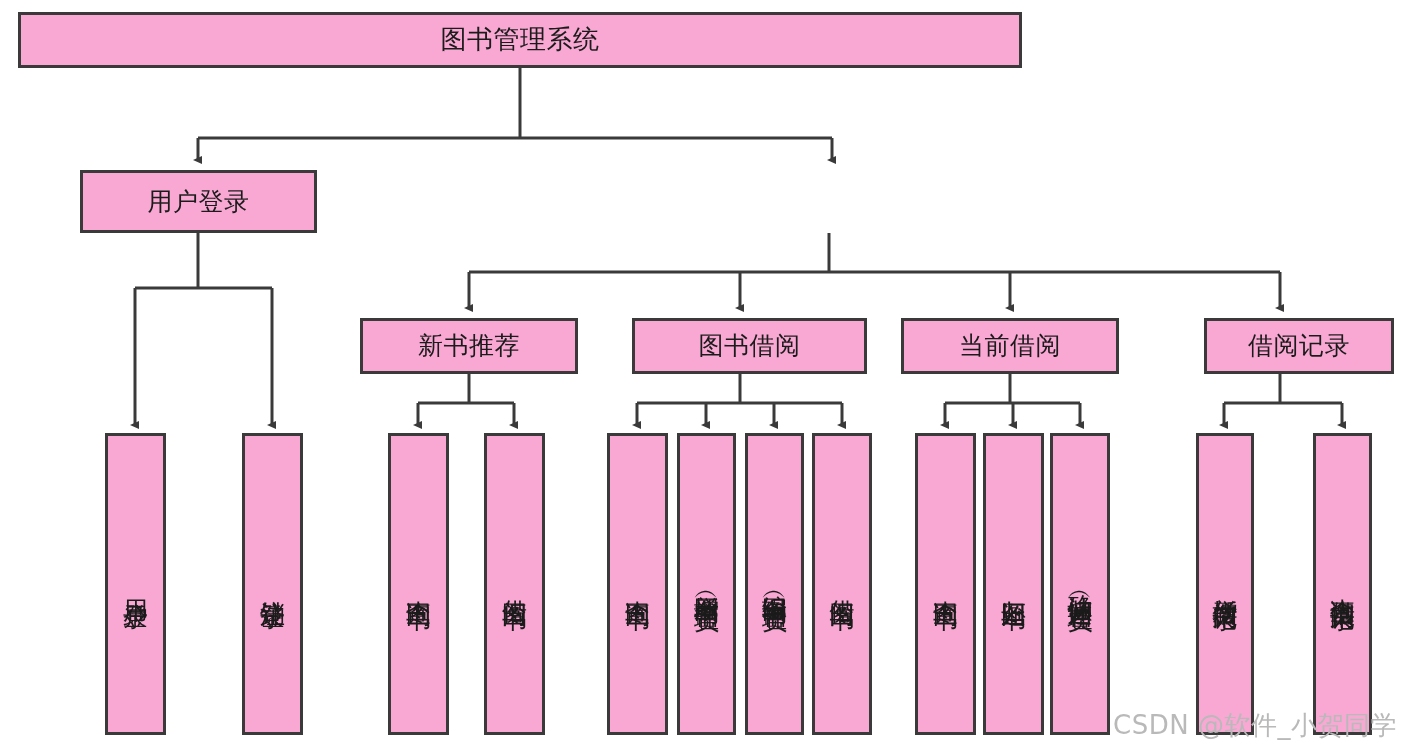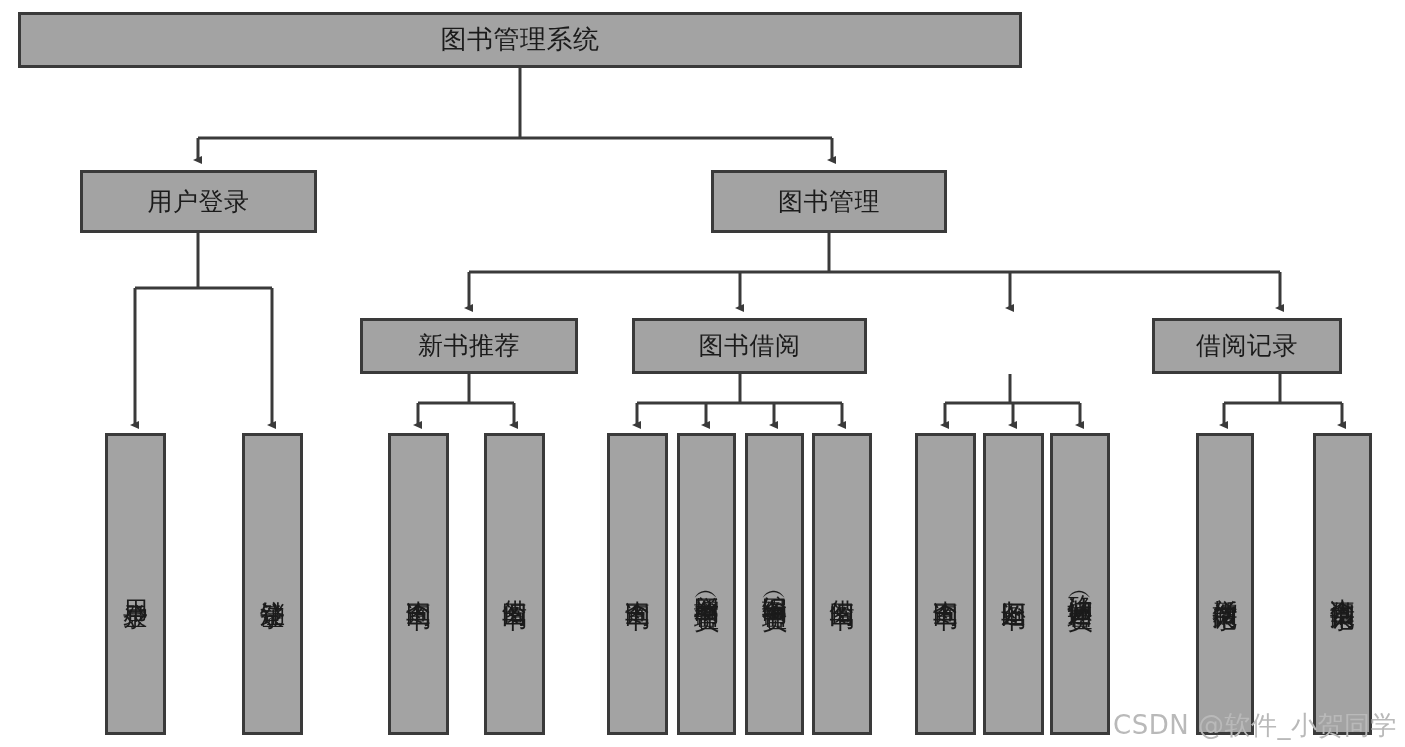--- a/index.html
+++ b/index.html
@@ -25,21 +25,21 @@
     left: 0;
     top: 0;
     width: 1405px;
     height: 747px;
     pointer-events: none;
   }
   .node {
     position: absolute;
     box-sizing: border-box;
     border: 3px solid #3a3a3a;
-    background: #a3a3a3;
+    background: #f9a8d4;
     display: flex;
     align-items: center;
     justify-content: center;
     color: #1b1b1b;
   }
   .node-label {
     display: block;
     text-align: center;
     line-height: 1.12;
     letter-spacing: 0.5px;
@@ -133,34 +133,34 @@
   </svg>
 
   <div class="node h-node root" style="left:18px; top:12px; width:1004px; height:56px;">
     <span class="node-label">图书管理系统</span>
   </div>
 
   <div class="node h-node" style="left:80px; top:170px; width:237px; height:63px;">
     <span class="node-label">用户登录</span>
   </div>
 
-  <div class="node h-node" style="left:711px; top:170px; width:236px; height:63px;">
-    <span class="node-label">图书管理</span>
-  </div>
 
   <div class="node h-node" style="left:360px; top:318px; width:218px; height:56px;">
     <span class="node-label">新书推荐</span>
   </div>
 
   <div class="node h-node" style="left:632px; top:318px; width:235px; height:56px;">
     <span class="node-label">图书借阅</span>
   </div>
 
-
-  <div class="node h-node" style="left:1152px; top:318px; width:190px; height:56px;">
+  <div class="node h-node" style="left:901px; top:318px; width:218px; height:56px;">
+    <span class="node-label">当前借阅</span>
+  </div>
+
+  <div class="node h-node" style="left:1204px; top:318px; width:190px; height:56px;">
     <span class="node-label">借阅记录</span>
   </div>
 
   <div class="node leaf" style="left:105px; top:433px; width:61px; height:302px;">
     <span class="node-label">用户登录</span>
   </div>
 
   <div class="node leaf" style="left:242px; top:433px; width:61px; height:302px;">
     <span class="node-label">注销登录</span>
   </div>

